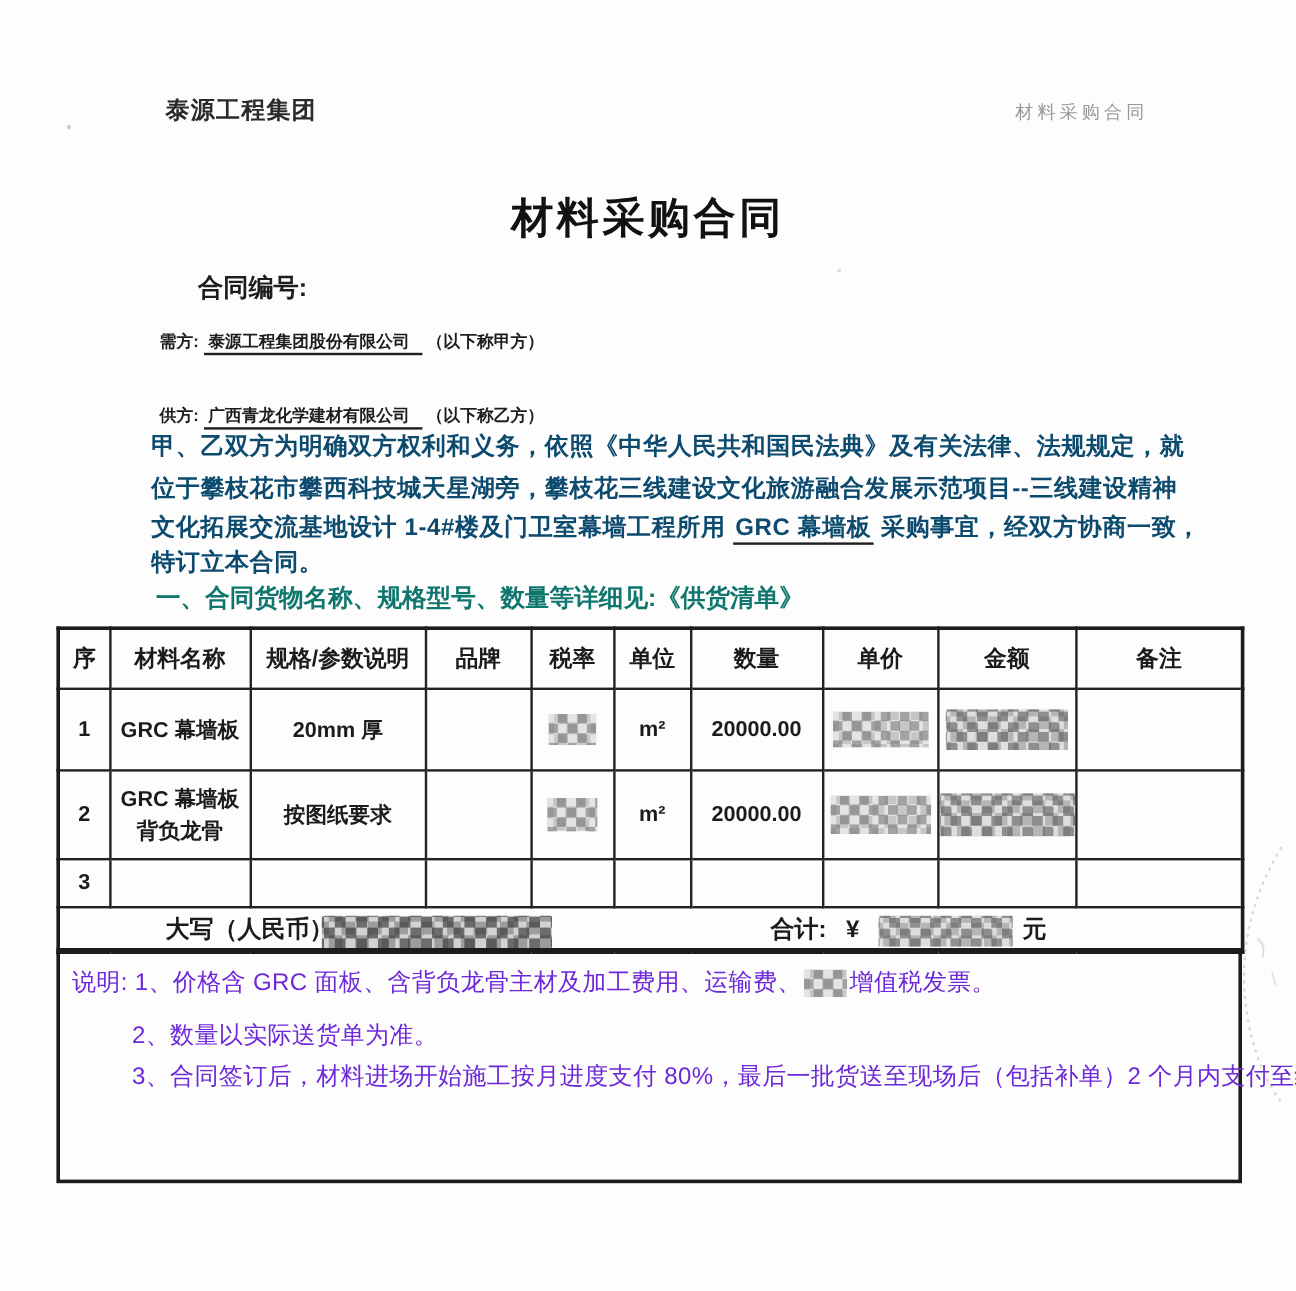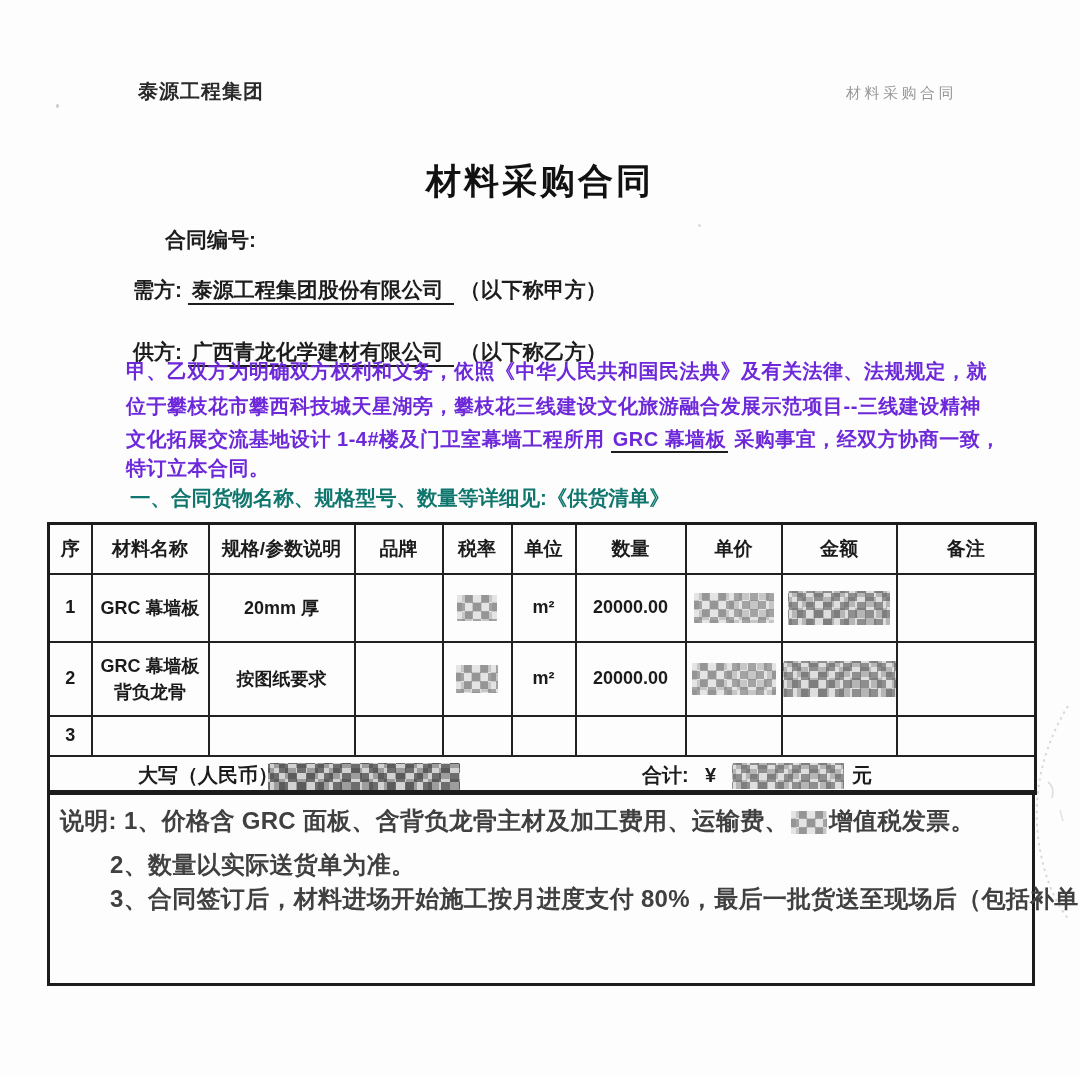--- a/index.html
+++ b/index.html
@@ -10,26 +10,26 @@
   .abs{position:absolute;}
   
   .hdr-left{top:78px;left:138px;font-size:20px;font-weight:600;letter-spacing:1px;color:#2a2a2a;}
   .hdr-right{top:84px;left:846px;font-size:15px;font-weight:500;letter-spacing:3.5px;color:#8d8d8d;
     font-family:"Liberation Serif","DejaVu Serif",serif;opacity:.9;}
   
   .doc-title{top:158px;left:0;width:100%;text-align:center;font-size:35px;font-weight:800;letter-spacing:3px;color:#111;}
   
   .line{white-space:nowrap;text-align:right;}
   .contract-no{top:226px;left:133px;font-size:21px;font-weight:700;margin-left:32px;}
-  .party{font-size:21px;font-weight:700;}
+  .party{font-size:14px;font-weight:700;}
   .party-buyer{top:276px;left:133px;}
   .party-supplier{top:322px;left:133px;margin-top:16px;}
   .uline{border-bottom:2px solid #1e1e1e;padding:0 10px 2px 4px;}
   
-  .intro-line{font-size:20px;font-weight:600;color:#6d28d9;letter-spacing:.5px;}
+  .intro-line{font-size:20px;font-weight:600;color:#0c4a6e;letter-spacing:.5px;}
   .il1{top:358px;left:126px;}
   .il2{top:393px;left:126px;}
   .il3{top:426px;left:126px;}
   .il4{top:455px;left:126px;}
   .grc-uline{border-bottom:2px solid #1e1e1e;padding:0 2px 1px 2px;}
   .section-heading{top:484px;left:130px;font-size:20.5px;font-weight:700;color:#0f766e;}
   
   table.goods{position:absolute;left:47px;top:522px;width:988px;border-collapse:collapse;table-layout:fixed;}
   table.goods td,table.goods th{border:2px solid #222;padding:0;text-align:center;vertical-align:middle;
     font-weight:600;color:#1b1b1b;overflow:hidden;}
@@ -61,21 +61,21 @@
     background:
       repeating-conic-gradient(rgba(90,90,90,.6) 0% 25%, rgba(255,255,255,0) 0% 50%) 1px 2px / 17px 17px,
       repeating-conic-gradient(#b5b5b5 0% 25%, #dedede 0% 50%) 4px 6px / 21px 21px;
   }
   .cell-mosaic{display:block;margin:0 auto;}
   .fr-mosaic{position:absolute;top:6px;}
   .m-words{left:218px;width:192px;height:27px;}
   .m-total{left:682px;width:112px;height:26px;}
   
   .notes-box{left:47px;top:790px;width:988px;height:196px;border:3px solid #1c1c1c;box-sizing:border-box;background:transparent;}
-  .note-line{position:absolute;font-size:24px;font-weight:700;color:#404040;white-space:nowrap;letter-spacing:.3px;}
+  .note-line{position:absolute;font-size:20px;font-weight:400;color:#6d28d9;white-space:nowrap;letter-spacing:.3px;}
   .nl1{top:12px;left:10px;}
   .nl2{top:56px;left:60px;}
   .nl3{top:90px;left:60px;}
   .nl4{top:127px;left:8px;}
   .note-mosaic{width:36px;height:23px;margin:0 2px;}
   
   .stamp-arc{top:688px;left:1010px;width:72px;height:240px;opacity:.6;}
   .speck{position:absolute;background:#9a9a9a;border-radius:50%;}
   .sp1{top:104px;left:56px;width:3px;height:4px;opacity:.5;}
   .sp2{top:224px;left:698px;width:3px;height:3px;opacity:.35;}

